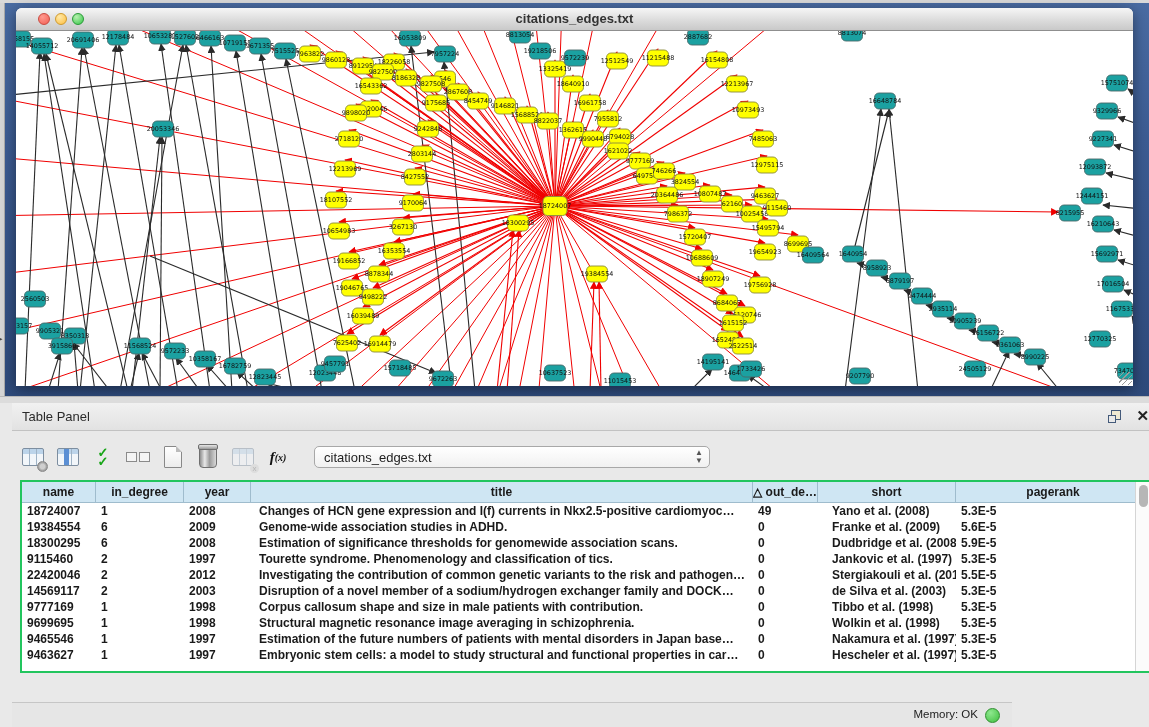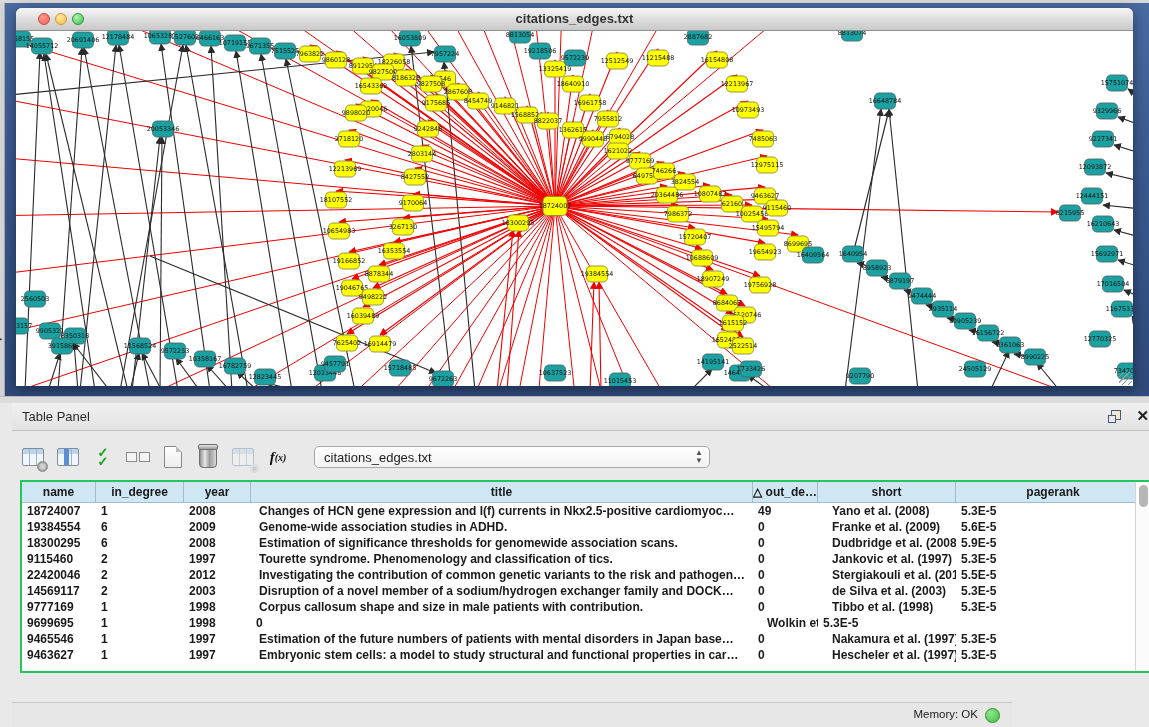--- a/index.html
+++ b/index.html
@@ -977,20 +977,21 @@
             <div class="tc ">1998</div>
             <div class="tc title-c">Corpus callosum shape and size in male patients with contribution.</div>
             <div class="tc ">0</div>
             <div class="tc short-c">Tibbo et al. (1998)</div>
             <div class="tc ">5.3E-5</div>
           </div>
           <div class="tgrid trow">
             <div class="tc ">9699695</div>
             <div class="tc ">1</div>
             <div class="tc ">1998</div>
+            <div class="tc title-c">Structural magnetic resonance image averaging in schizophrenia.</div>
             <div class="tc ">0</div>
             <div class="tc short-c">Wolkin et al. (1998)</div>
             <div class="tc ">5.3E-5</div>
           </div>
           <div class="tgrid trow">
             <div class="tc ">9465546</div>
             <div class="tc ">1</div>
             <div class="tc ">1997</div>
             <div class="tc title-c">Estimation of the future numbers of patients with mental disorders in Japan base…</div>
             <div class="tc ">0</div>

